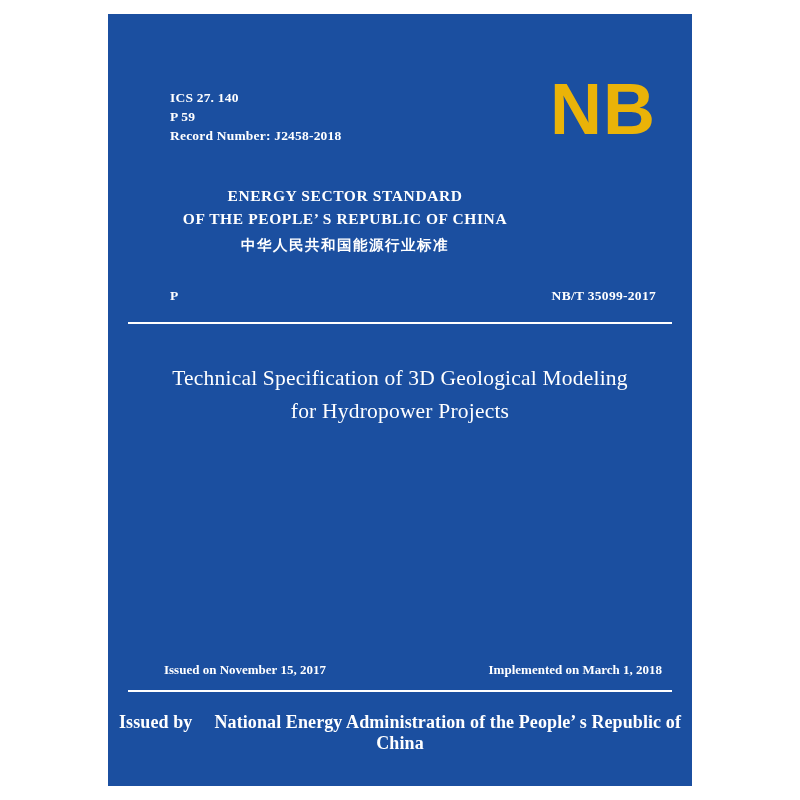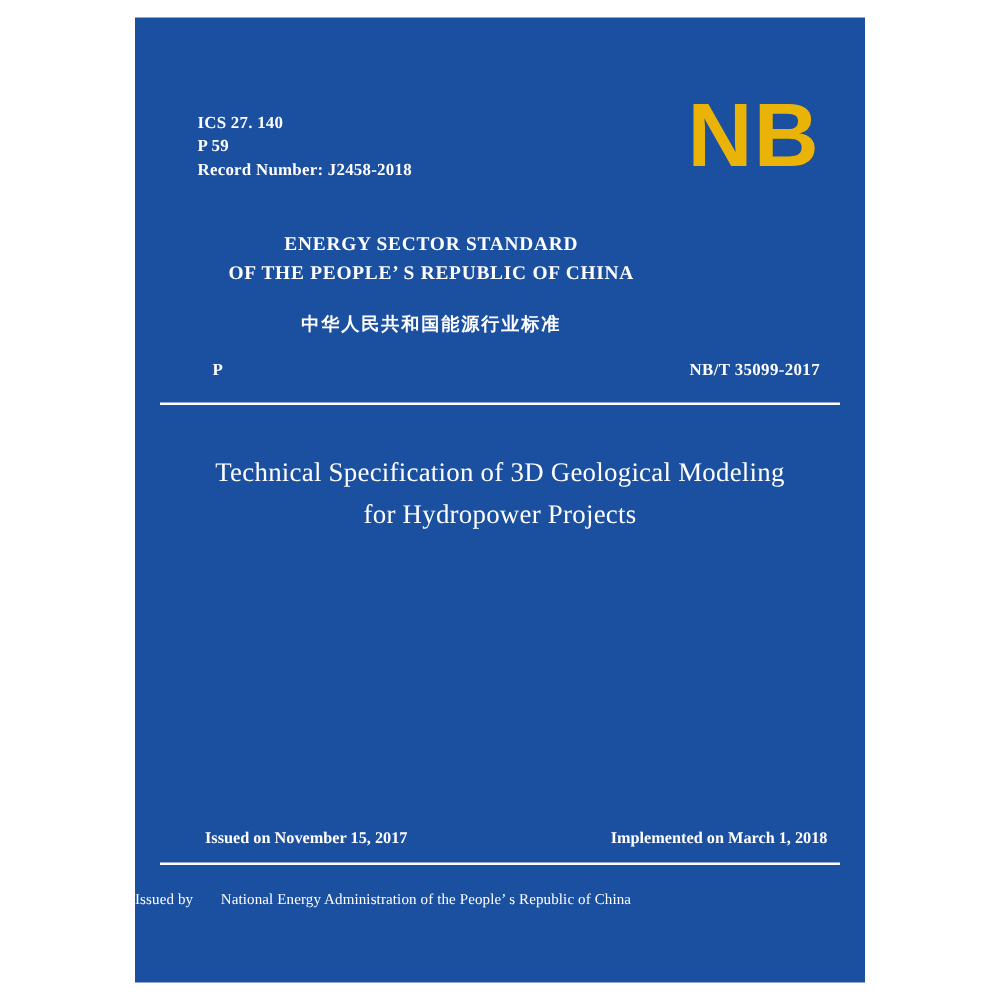--- a/index.html
+++ b/index.html
@@ -26,21 +26,21 @@
     left: 108px;
     top: 14px;
     width: 584px;
     height: 772px;
     background: #1b4fa0;
     color: #ffffff;
   }
   
   .ics-block {
     position: absolute;
-    left: 50px;
+    left: 62px;
     top: 74px;
     font-weight: bold;
     font-size: 13.5px;
     line-height: 19px;
     letter-spacing: 0.2px;
   }
   
   .nb-logo {
     position: absolute;
     right: 36px;
@@ -61,26 +61,26 @@
     text-align: center;
   }
   .std-head .line1,
   .std-head .line2 {
     font-weight: bold;
     font-size: 15.5px;
     letter-spacing: 0.6px;
     line-height: 23px;
   }
   .std-head .cn {
-    font-family: Liberation Mono, monospace;
+    font-family: Liberation Sans, sans-serif;
     font-weight: bold;
     font-size: 14.5px;
     letter-spacing: 1.5px;
     line-height: 30px;
-    margin-top: 16px;
+    margin-top: 0;
   }
   
   .code-row {
     position: absolute;
     left: 62px;
     right: 36px;
     top: 262px;
     display: flex;
     justify-content: space-between;
     align-items: baseline;
@@ -133,22 +133,23 @@
     justify-content: space-between;
     font-weight: bold;
     font-size: 13px;
   }
   
   .issuer {
     position: absolute;
     left: 0;
     top: 698px;
     width: 584px;
-    font-weight: normal;
-    font-size: 12px;
+    text-align: center;
+    font-weight: bold;
+    font-size: 18px;
     letter-spacing: 0.1px;
   }
   .issuer .gap {
     display: inline-block;
     width: 22px;
   }
 </style>
 </head>
 <body>
 

